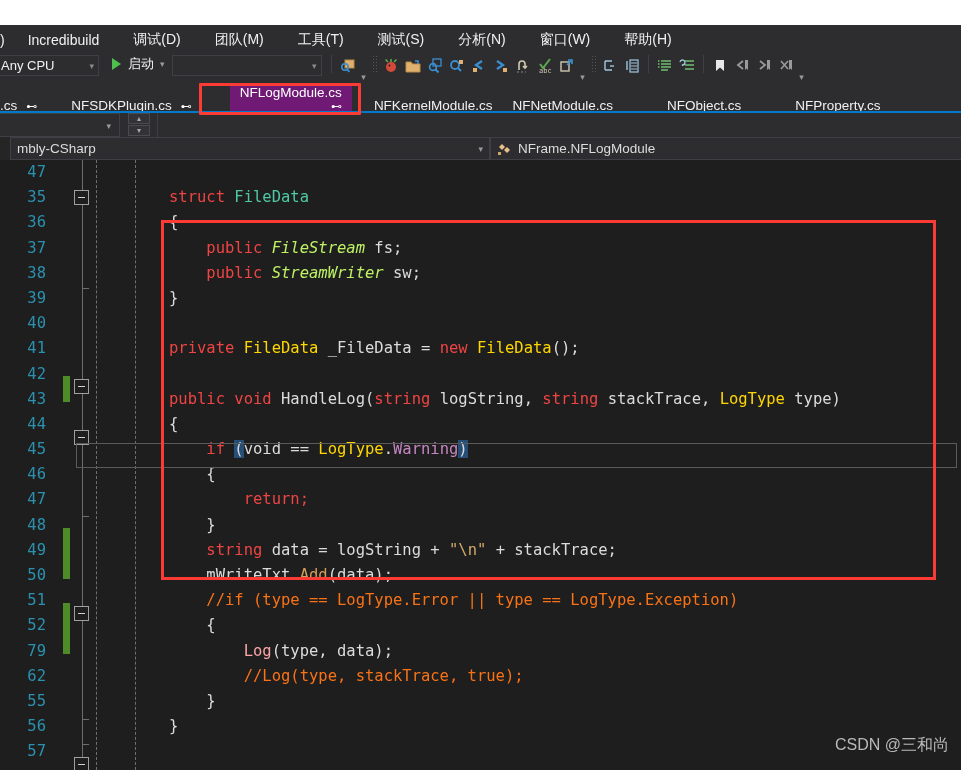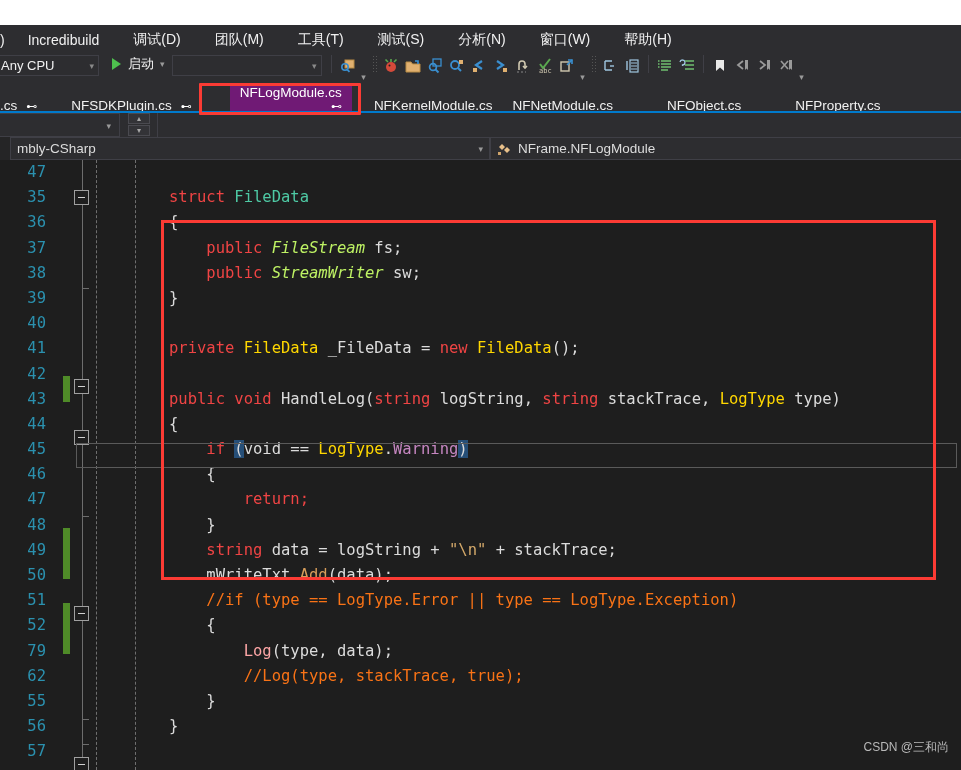--- a/index.html
+++ b/index.html
@@ -282,21 +282,21 @@
   .cmt  { color: #f97316; }                 
   .enumv{ color: #c586c0; }                 
   .mth  { color: #d69d5a; }                 
   .mth2 { color: #fca5a5; }                 
   .sel  { background: #264f78; }            
   .punct{ color: #dcdcdc; }
 
   
   .watermark {
     position: absolute; right: 12px; bottom: 14px;
-    color: #b9b9b9; font-size: 12px;
+    color: #b9b9b9; font-size: 16px;
     font-family: "Liberation Sans", sans-serif;
     z-index: 50;
   }
 </style>
 </head>
 <body>
 
 <div id="app">
 
   <div class="top-strip"></div>

